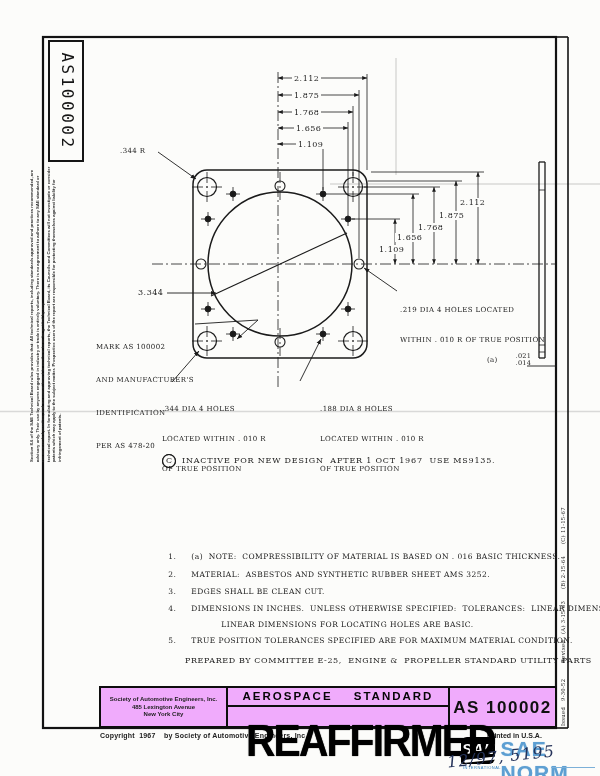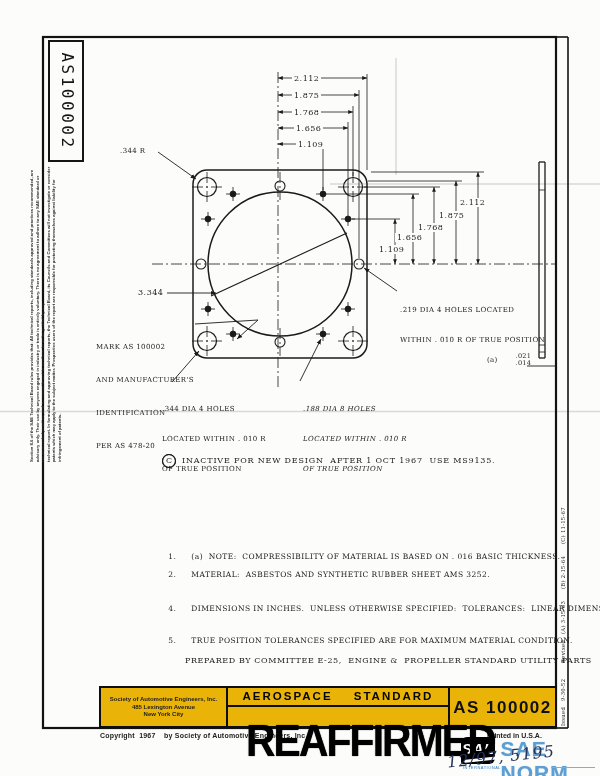--- a/index.html
+++ b/index.html
@@ -24,21 +24,21 @@
   .revs{position:absolute;left:557px;top:726px;width:580px;height:22px;transform-origin:top left;
         transform:rotate(-90deg) scale(0.5);font-size:10.5px;line-height:22px;letter-spacing:.6px;
         white-space:pre;color:#222;font-family:"DejaVu Serif",serif;}
   
   .cmark{position:absolute;left:162px;top:454px;width:14px;height:14px;border:1.2px solid #1b1b1b;
          border-radius:50%;font-size:8px;line-height:12px;text-align:center;}
   .inactive{position:absolute;left:182px;top:456px;font-size:8px;letter-spacing:.8px;white-space:pre;}
   .prepared{position:absolute;left:185px;top:656px;font-size:8px;letter-spacing:.6px;white-space:pre;}
   
   .tblock{position:absolute;left:99px;top:686px;width:458px;height:42px;display:flex;
-          border:2px solid #0e0e0e;background:#eab308;}
+          border:2px solid #0e0e0e;background:#f0abfc;}
   .tb-org{width:127px;border-right:2px solid #0e0e0e;text-align:center;
           font-family:"Liberation Sans",sans-serif;font-weight:bold;font-size:6px;line-height:7.5px;
           padding-top:8px;color:#222;}
   .tb-mid{width:222px;border-right:2px solid #0e0e0e;display:flex;flex-direction:column;}
   .tb-head{border-bottom:2px solid #0e0e0e;text-align:center;font-family:"Liberation Sans",sans-serif;
            font-weight:bold;font-size:11.5px;line-height:17px;letter-spacing:2px;word-spacing:16px;color:#050505;}
   .tb-title{text-align:center;font-size:7px;letter-spacing:.8px;line-height:21px;color:#222;}
   .tb-num{flex:1;text-align:center;font-family:"Liberation Sans",sans-serif;font-weight:bold;
           font-size:17px;line-height:40px;letter-spacing:1.5px;color:#101010;}
   .copyright{position:absolute;left:100px;top:732px;font-family:"Liberation Sans",sans-serif;
@@ -236,21 +236,21 @@
     <div>IDENTIFICATION</div>
     <div>PER AS 478-20</div>
   </div>
 
   <div class="lbl" style="left:162px;top:384px;">
     <div>.344 DIA 4 HOLES</div>
     <div>LOCATED WITHIN . 010 R</div>
     <div>OF TRUE POSITION</div>
   </div>
 
-  <div class="lbl" style="left:303px;top:384px;font-style:italic;">
+  <div class="lbl" style="left:320px;top:384px;">
     <div>.188 DIA 8 HOLES</div>
     <div>LOCATED WITHIN . 010 R</div>
     <div>OF TRUE POSITION</div>
   </div>
 
   <div class="lbl" style="left:400px;top:285px;">
     <div>.219 DIA 4 HOLES LOCATED</div>
     <div>WITHIN . 010 R OF TRUE POSITION</div>
   </div>
 
@@ -264,22 +264,28 @@
 
   <div class="cmark">C</div>
   <div class="inactive">INACTIVE FOR NEW DESIGN  AFTER 1 OCT 1967  USE MS9135.</div>
 
   <div class="note-row" style="top:543px;">
     <span class="nnum">1.</span><span>(a)  NOTE:  COMPRESSIBILITY OF MATERIAL IS BASED ON . 016 BASIC THICKNESS.</span>
   </div>
   <div class="note-row" style="top:561px;">
     <span class="nnum">2.</span><span>MATERIAL:  ASBESTOS AND SYNTHETIC RUBBER SHEET AMS 3252.</span>
   </div>
+  <div class="note-row" style="top:578px;">
+    <span class="nnum">3.</span><span>EDGES SHALL BE CLEAN CUT.</span>
+  </div>
   <div class="note-row" style="top:595px;">
     <span class="nnum">4.</span><span>DIMENSIONS IN INCHES.  UNLESS OTHERWISE SPECIFIED:  TOLERANCES:  LINEAR DIMENSIONS ± .010</span>
+  </div>
+  <div class="note-row" style="top:611px;left:210px;">
+    <span>LINEAR DIMENSIONS FOR LOCATING HOLES ARE BASIC.</span>
   </div>
   <div class="note-row" style="top:627px;">
     <span class="nnum">5.</span><span>TRUE POSITION TOLERANCES SPECIFIED ARE FOR MAXIMUM MATERIAL CONDITION.</span>
   </div>
 
   <div class="prepared">PREPARED BY COMMITTEE E-25,  ENGINE &amp;  PROPELLER STANDARD UTILITY PARTS</div>
 
   <div class="tblock">
     <div class="tb-org">
       <div>Society of Automotive Engineers, Inc.</div>

